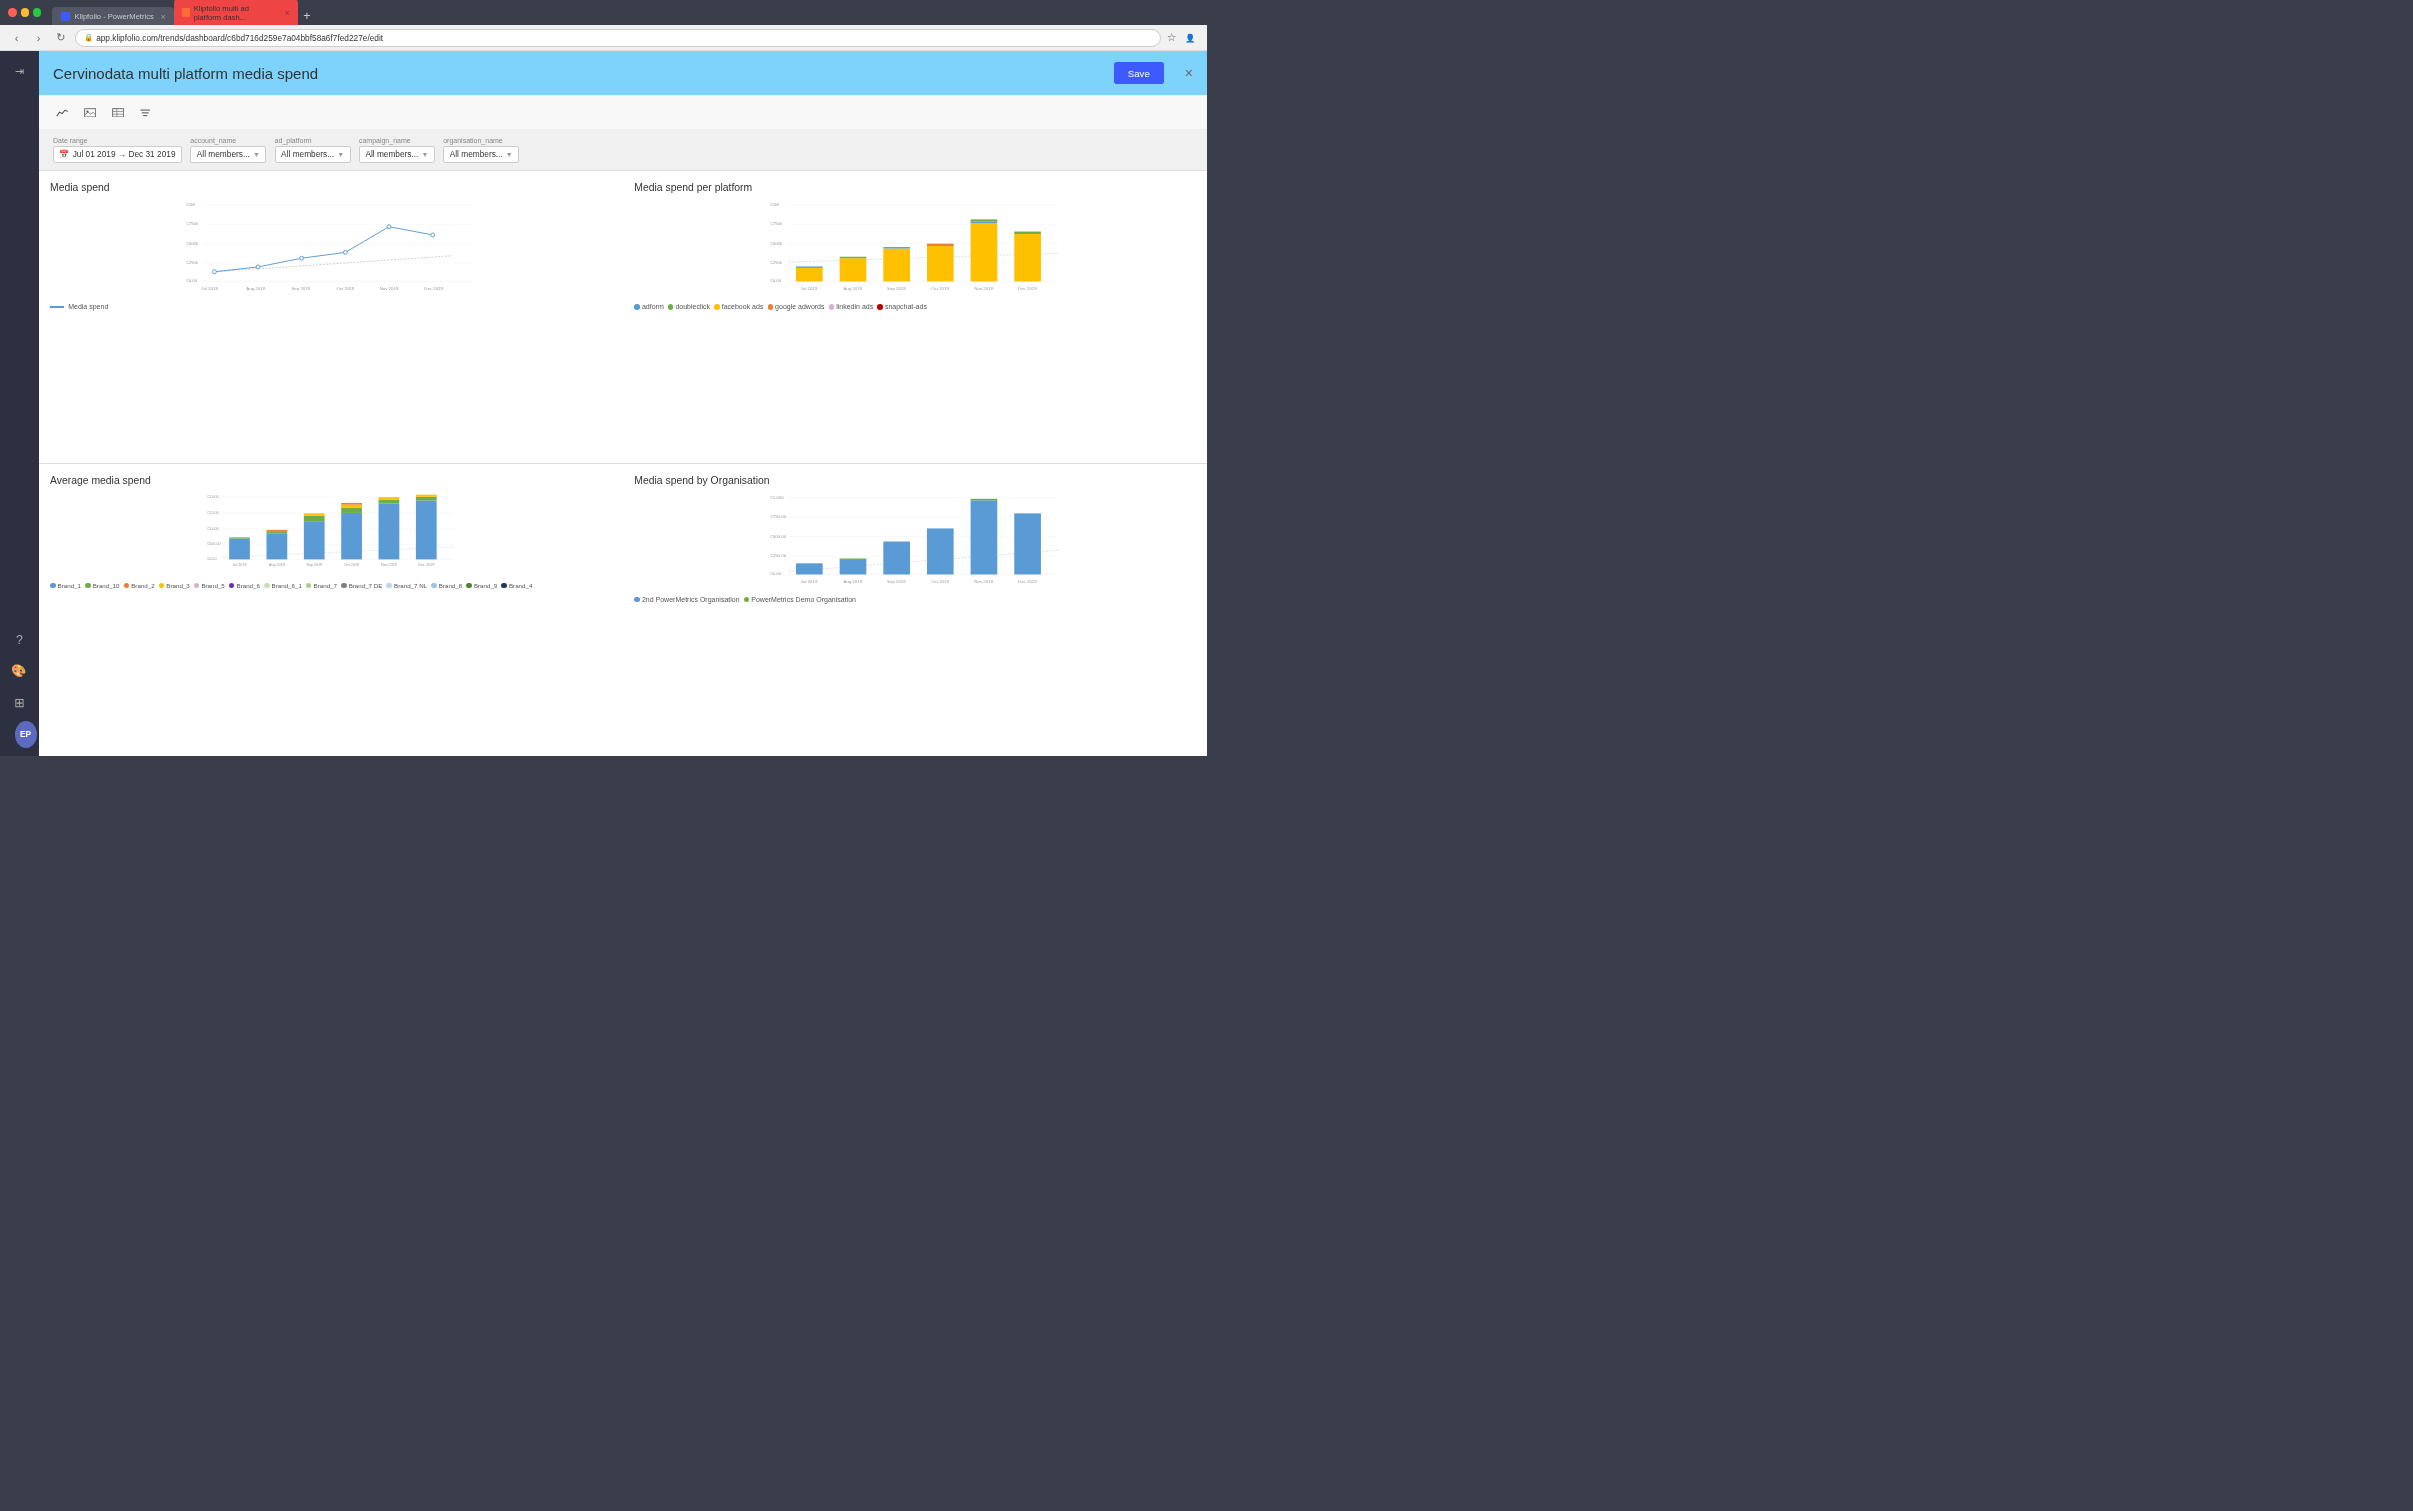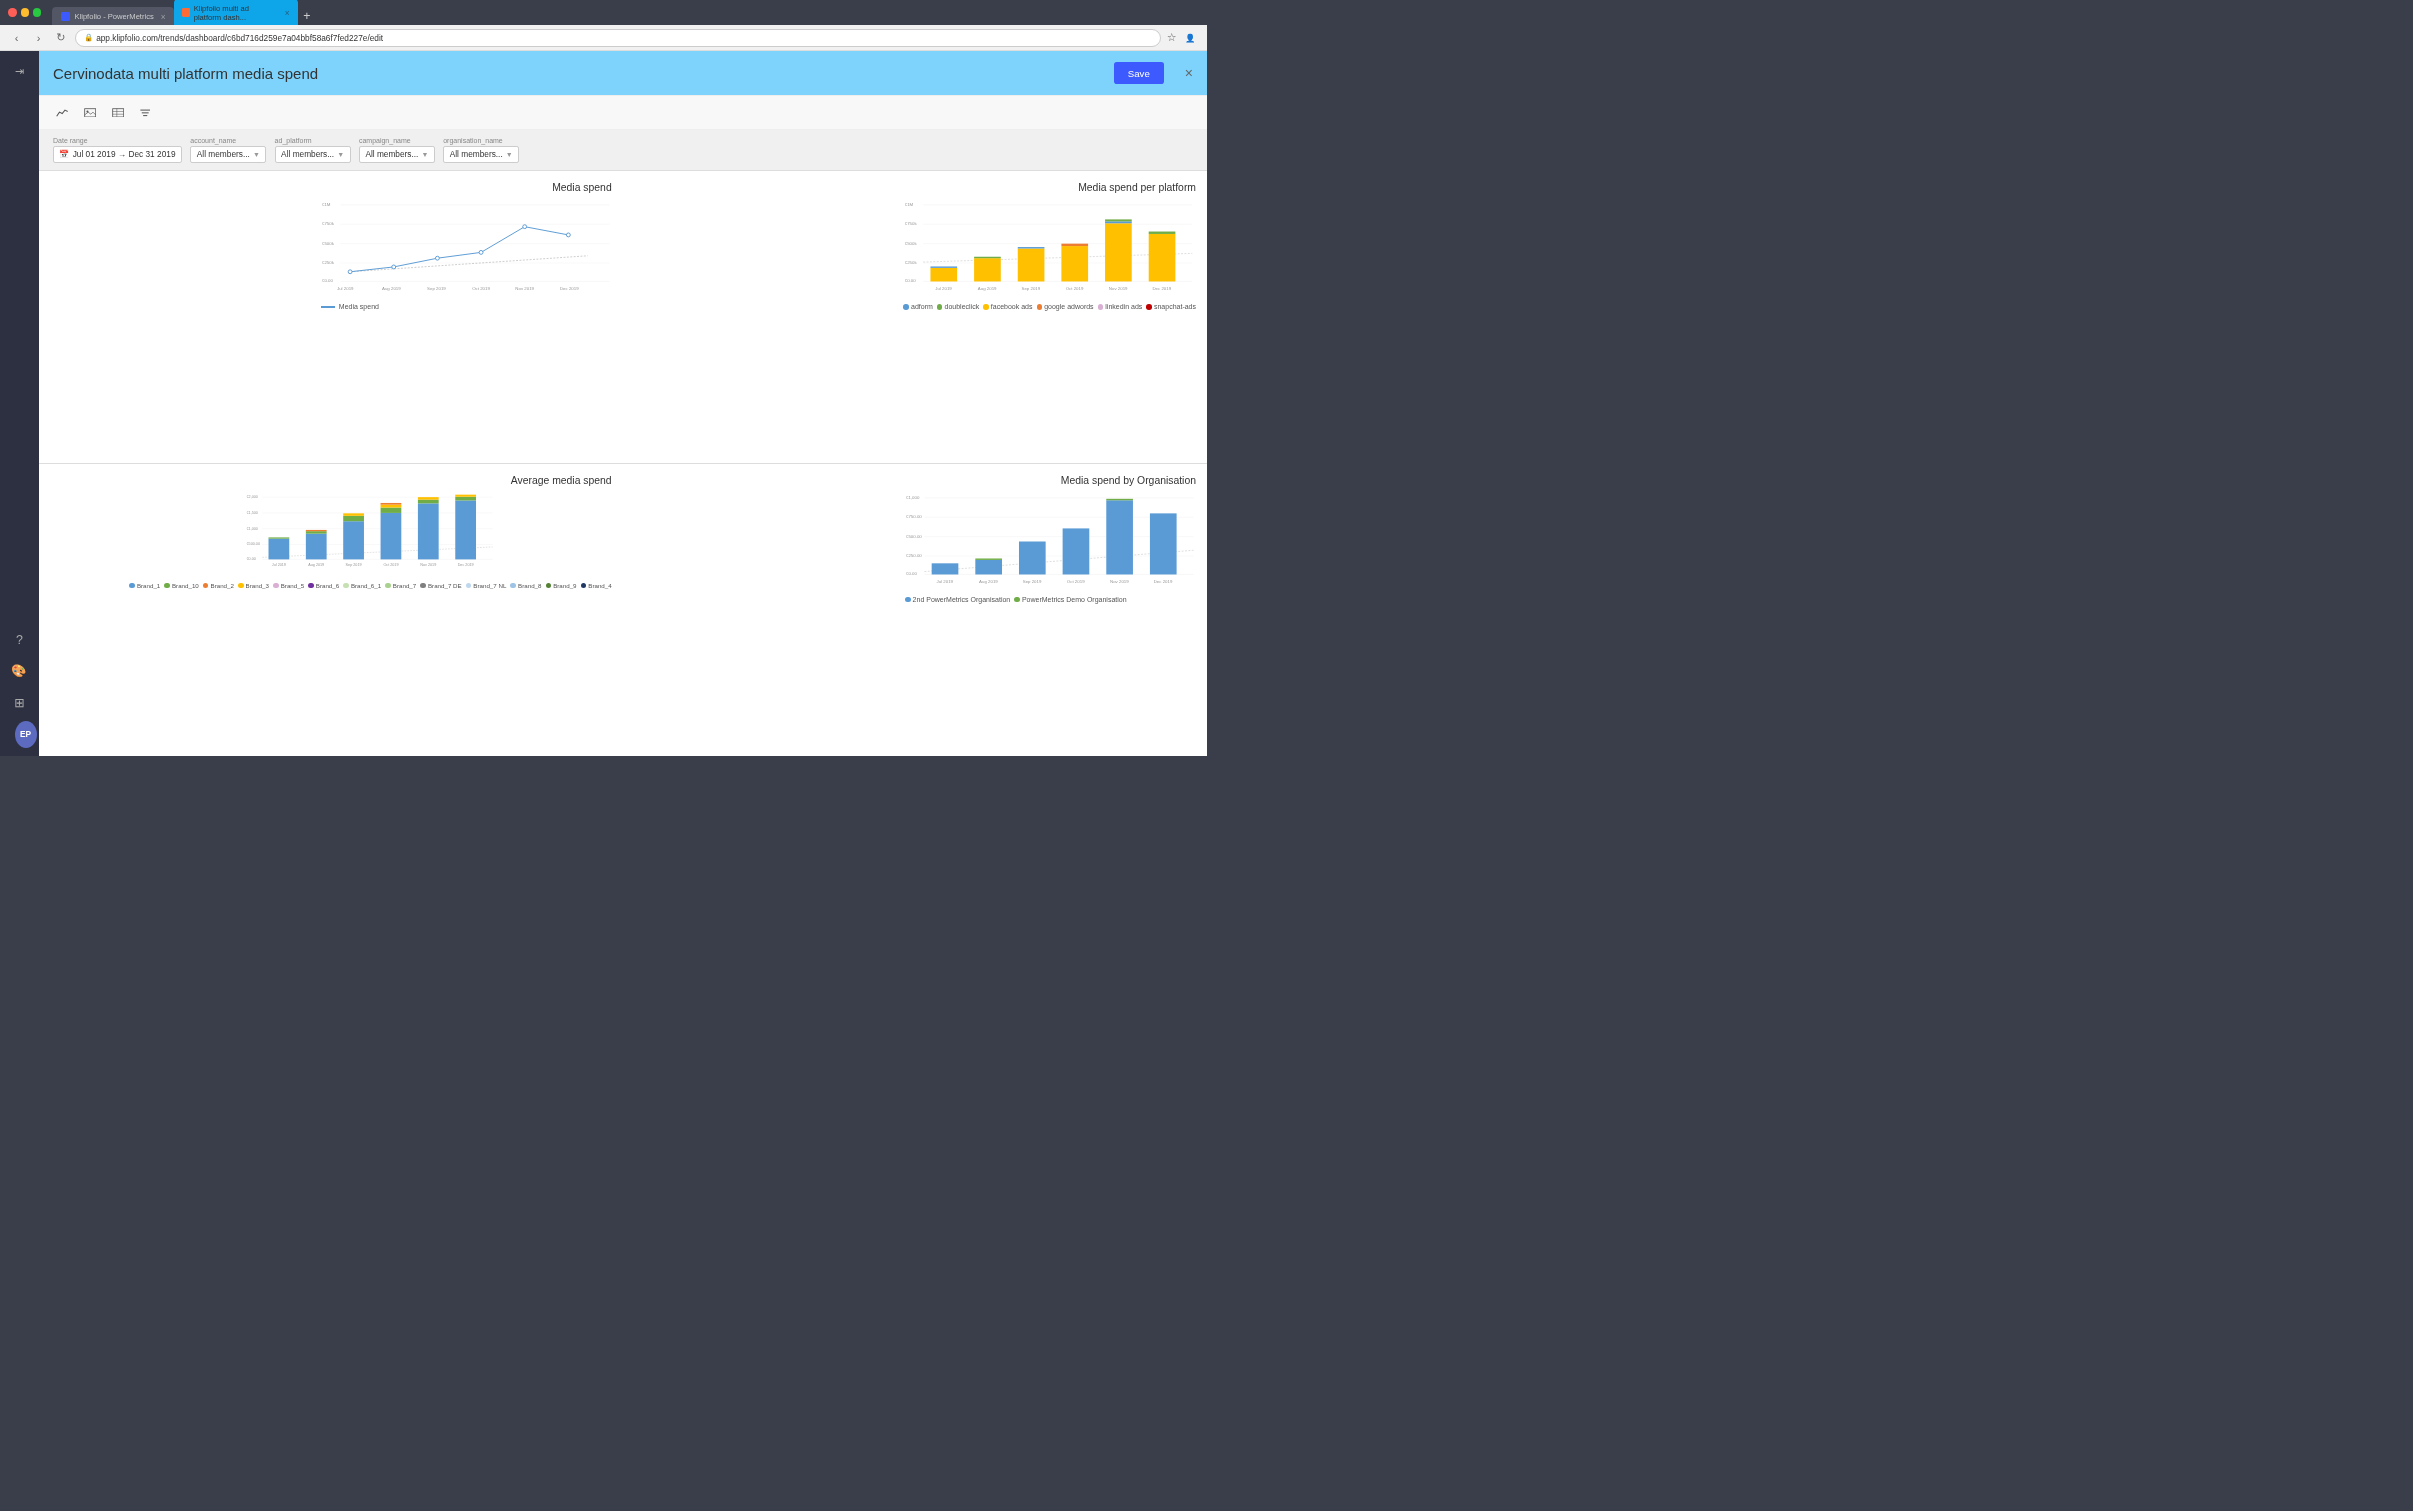--- a/index.html
+++ b/index.html
@@ -8,21 +8,21 @@
     
     .browser { width: 100%; height: 100%; display: flex; flex-direction: column; }
     .titlebar { background: #3a3d4a; height: 25px; display: flex; align-items: center; padding: 0 8.3px; gap: 5.5px; }
     .traffic-lights { display: flex; gap: 4.1px; align-items: center; }
     .tl { width: 8.3px; height: 8.3px; border-radius: 50%; }
     .tl-red { background: #ff5f57; }
     .tl-yellow { background: #febc2e; }
     .tl-green { background: #28c840; }
     .tabs-bar { display: flex; align-items: flex-end; flex: 1; margin-left: 5.5px; }
     .tab { background: #525665; color: #ccc; font-size: 7.6px; padding: 4.1px 8.3px; border-radius: 4.1px 4.1px 0 0; display: flex; align-items: center; gap: 4.1px; cursor: pointer; max-width: 124px; }
-    .tab.active { background: #0ea5e9; color: #333; }
+    .tab.active { background: #ef4444; color: #333; }
     .tab-icon { width: 9.7px; height: 9.7px; border-radius: 1.4px; }
     .tab-close { margin-left: 2.8px; opacity: 0.6; font-size: 8.3px; }
     .tab-new { background: transparent; border: none; color: #ccc; font-size: 12.4px; cursor: pointer; padding: 2.8px 5.5px; }
 
     .nav-bar { background: #f1f1f1; height: 26px; display: flex; align-items: center; padding: 0 8.3px; gap: 5.5px; border-bottom: 0.7px solid #ddd; }
     .nav-btn { background: none; border: none; color: #666; cursor: pointer; font-size: 11px; width: 16.6px; height: 16.6px; display: flex; align-items: center; justify-content: center; border-radius: 50%; }
     .address-bar { flex: 1; background: white; border: 0.7px solid #ccc; border-radius: 11px; height: 18px; display: flex; align-items: center; padding: 0 8.3px; font-size: 8.3px; color: #333; }
     .lock-icon { color: #666; margin-right: 2.8px; font-size: 7.6px; }
     .star-btn { background: none; border: none; color: #666; cursor: pointer; font-size: 11px; }
 
@@ -44,21 +44,21 @@
     .toolbar { padding: 7px 14px; background: #f8f8f8; border-bottom: 0.7px solid #eee; display: flex; gap: 8.3px; align-items: center; }
     .tool-icon { width: 19.3px; height: 19.3px; display: flex; align-items: center; justify-content: center; cursor: pointer; color: #555; font-size: 9.7px; border: 0.7px solid transparent; border-radius: 2.1px; }
 
     .filters-bar { padding: 7px 14px; background: #f0f0f0; display: flex; gap: 8.3px; align-items: center; border-bottom: 0.7px solid #ddd; }
     .filter-group { display: flex; flex-direction: column; gap: 1.4px; }
     .filter-label { font-size: 7px; color: #888; }
     .filter-select { background: white; border: 0.7px solid #ccc; border-radius: 2.1px; padding: 2.8px 5.5px; font-size: 8.3px; color: #333; display: flex; align-items: center; gap: 2.8px; cursor: pointer; min-width: 76px; }
     .filter-arrow { color: #999; font-size: 7px; margin-left: auto; }
 
     .charts-grid { flex: 1; display: grid; grid-template-columns: 1fr 1fr; grid-template-rows: 1fr 1fr; gap: 0.7px; background: #ddd; overflow: hidden; }
-    .chart-panel { background: white; padding: 11px; display: flex; flex-direction: column; overflow: hidden; align-items: flex-end; }
+    .chart-panel { background: white; padding: 11px; display: flex; flex-direction: column; overflow: hidden; }
     .chart-title { font-size: 10.4px; color: #333; font-weight: 500; margin-bottom: 7px; }
 
     
     .chart-area { flex: 1; position: relative; }
 
     .legend { display: flex; flex-wrap: wrap; gap: 4.1px; margin-top: 4.1px; font-size: 7px; color: #555; }
     .legend-item { display: flex; align-items: center; gap: 2.1px; }
     .legend-dot { width: 5.5px; height: 5.5px; border-radius: 50%; flex-shrink: 0; }
 
     .axis-label { font-size: 9px; fill: #999; }

